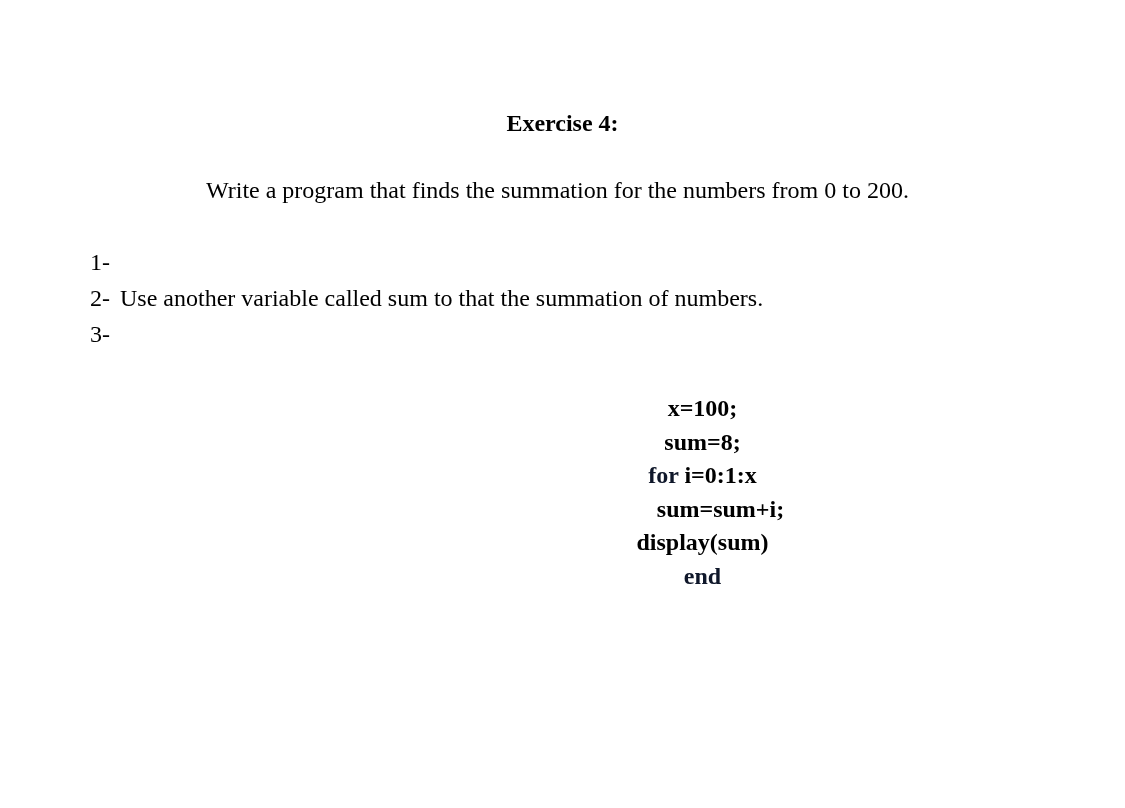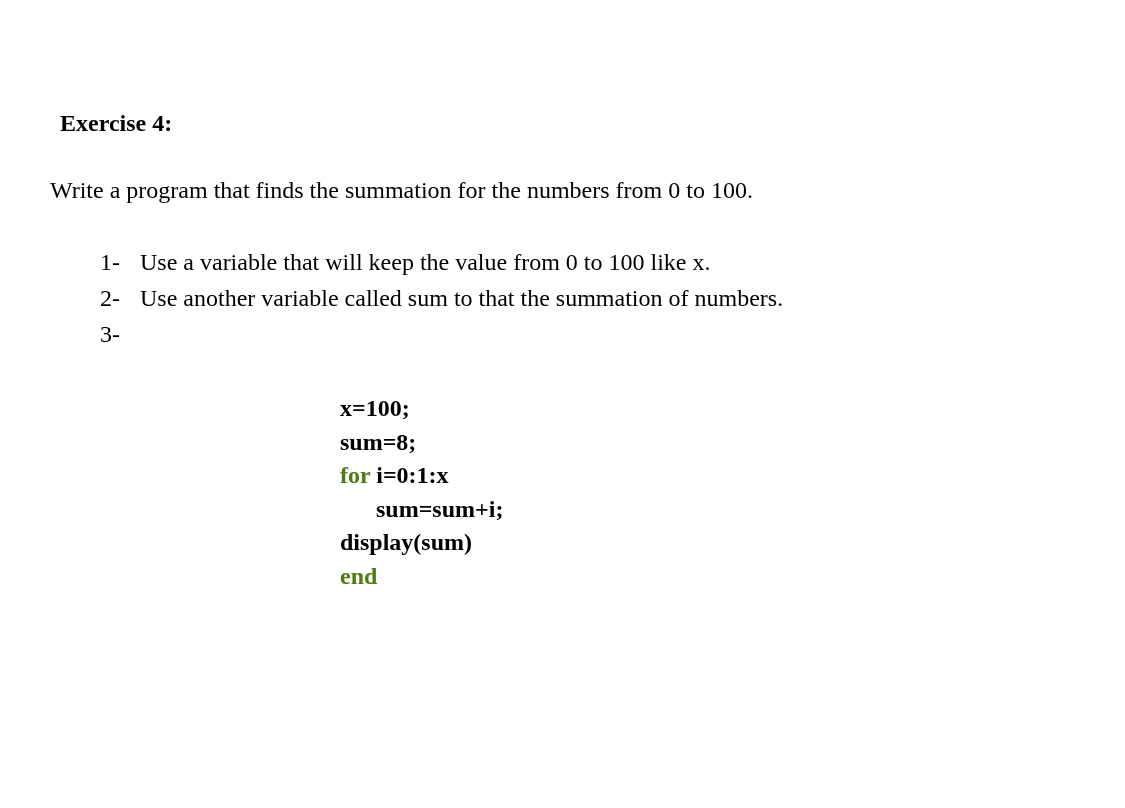--- a/index.html
+++ b/index.html
@@ -7,21 +7,22 @@
       font-size: 24px;
       color: #000;
       background: #fff;
       margin: 0;
       padding: 0;
       width: 1125px;
       height: 808px;
       box-sizing: border-box;
     }
     .content {
-      padding: 110px 40px 40px 60px;
+      padding: 110px 40px 40px 40px;
+      text-align: center;
     }
     .heading {
       font-weight: bold;
       margin-bottom: 40px;
     }
     .description {
       margin-bottom: 40px;
       margin-left: -10px;
     }
     .procedures-label {
@@ -42,41 +43,40 @@
     .code-block {
       margin-left: 280px;
       line-height: 1.4;
       font-family: "Times New Roman", Times, serif;
     }
     .code-line {
       white-space: pre;
       font-weight: bold;
     }
     .keyword {
-      color: #4d7c0f;
+      color: #0f172a;
     }
     .indent {
       display: inline-block;
       width: 36px;
     }
   </style>
 </head>
 <body>
 
 <div class="content">
 
   <div class="heading">Exercise 4:</div>
 
-  <div class="description">Write a program that finds the summation for the numbers from 0 to 100.</div>
+  <div class="description">Write a program that finds the summation for the numbers from 0 to 200.</div>
 
 
   <div class="procedures-list">
     <div class="procedure-item">
       <span class="procedure-num">1-</span>
-      <span>Use a variable that will keep the value from 0 to 100 like x.</span>
     </div>
     <div class="procedure-item">
       <span class="procedure-num">2-</span>
       <span>Use another variable called sum to that the summation of numbers.</span>
     </div>
     <div class="procedure-item">
       <span class="procedure-num">3-</span>
     </div>
   </div>
 

